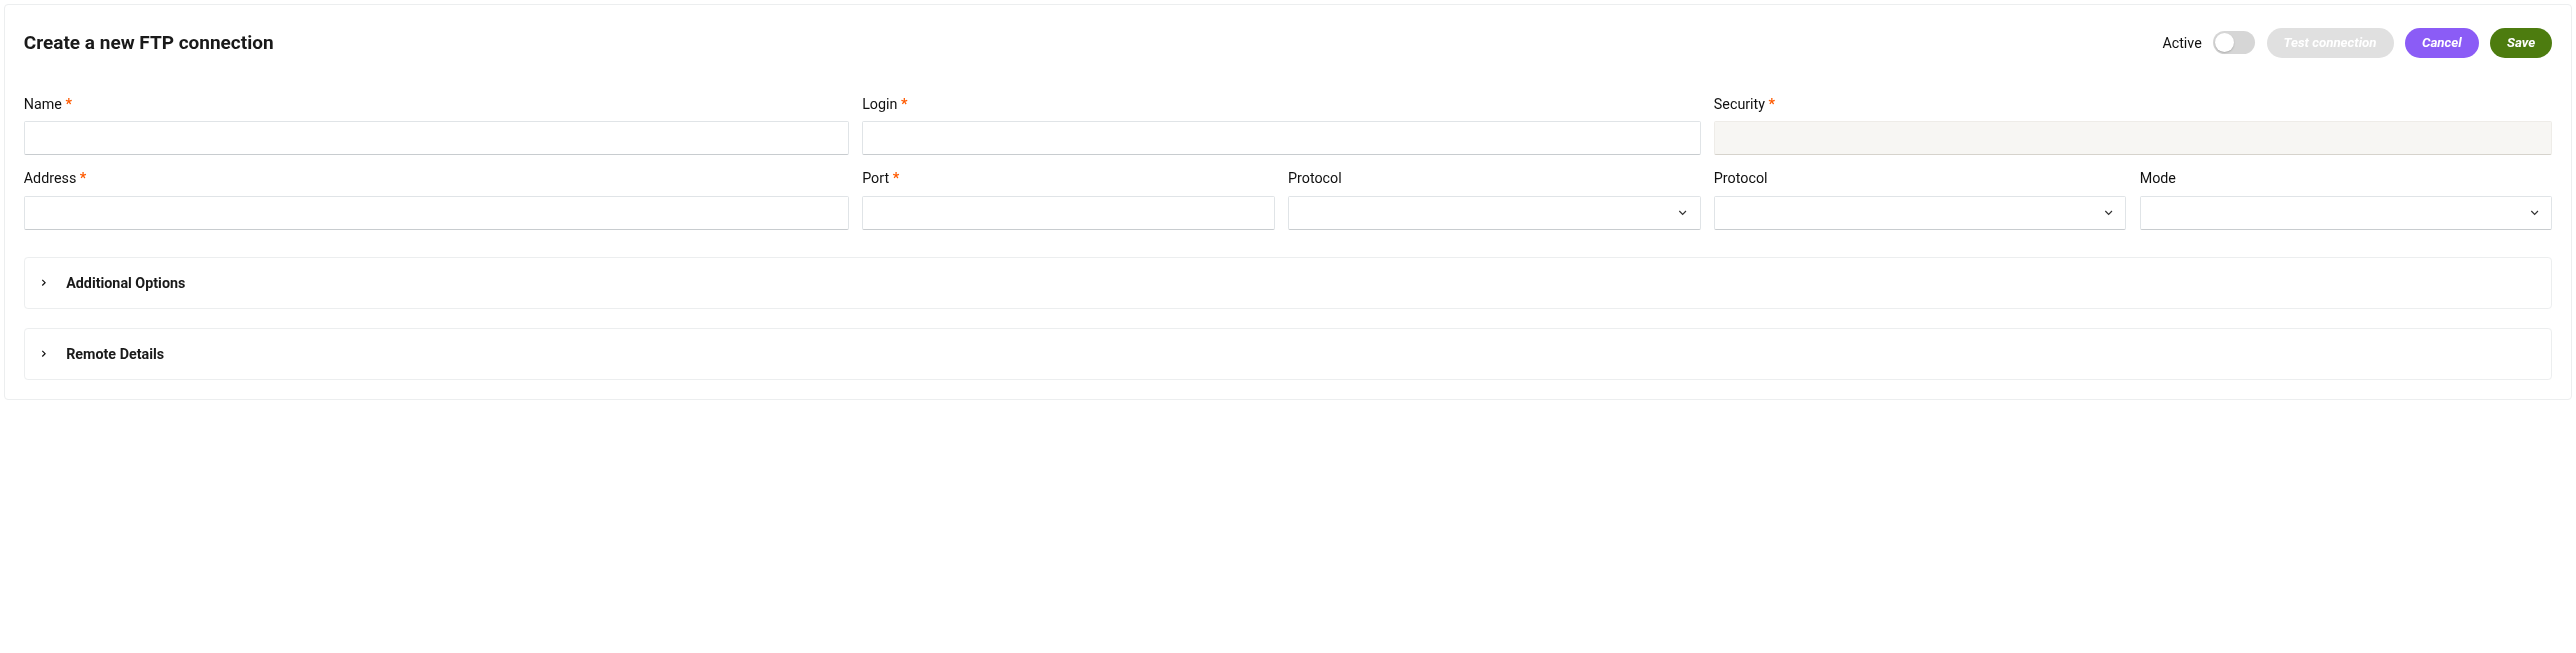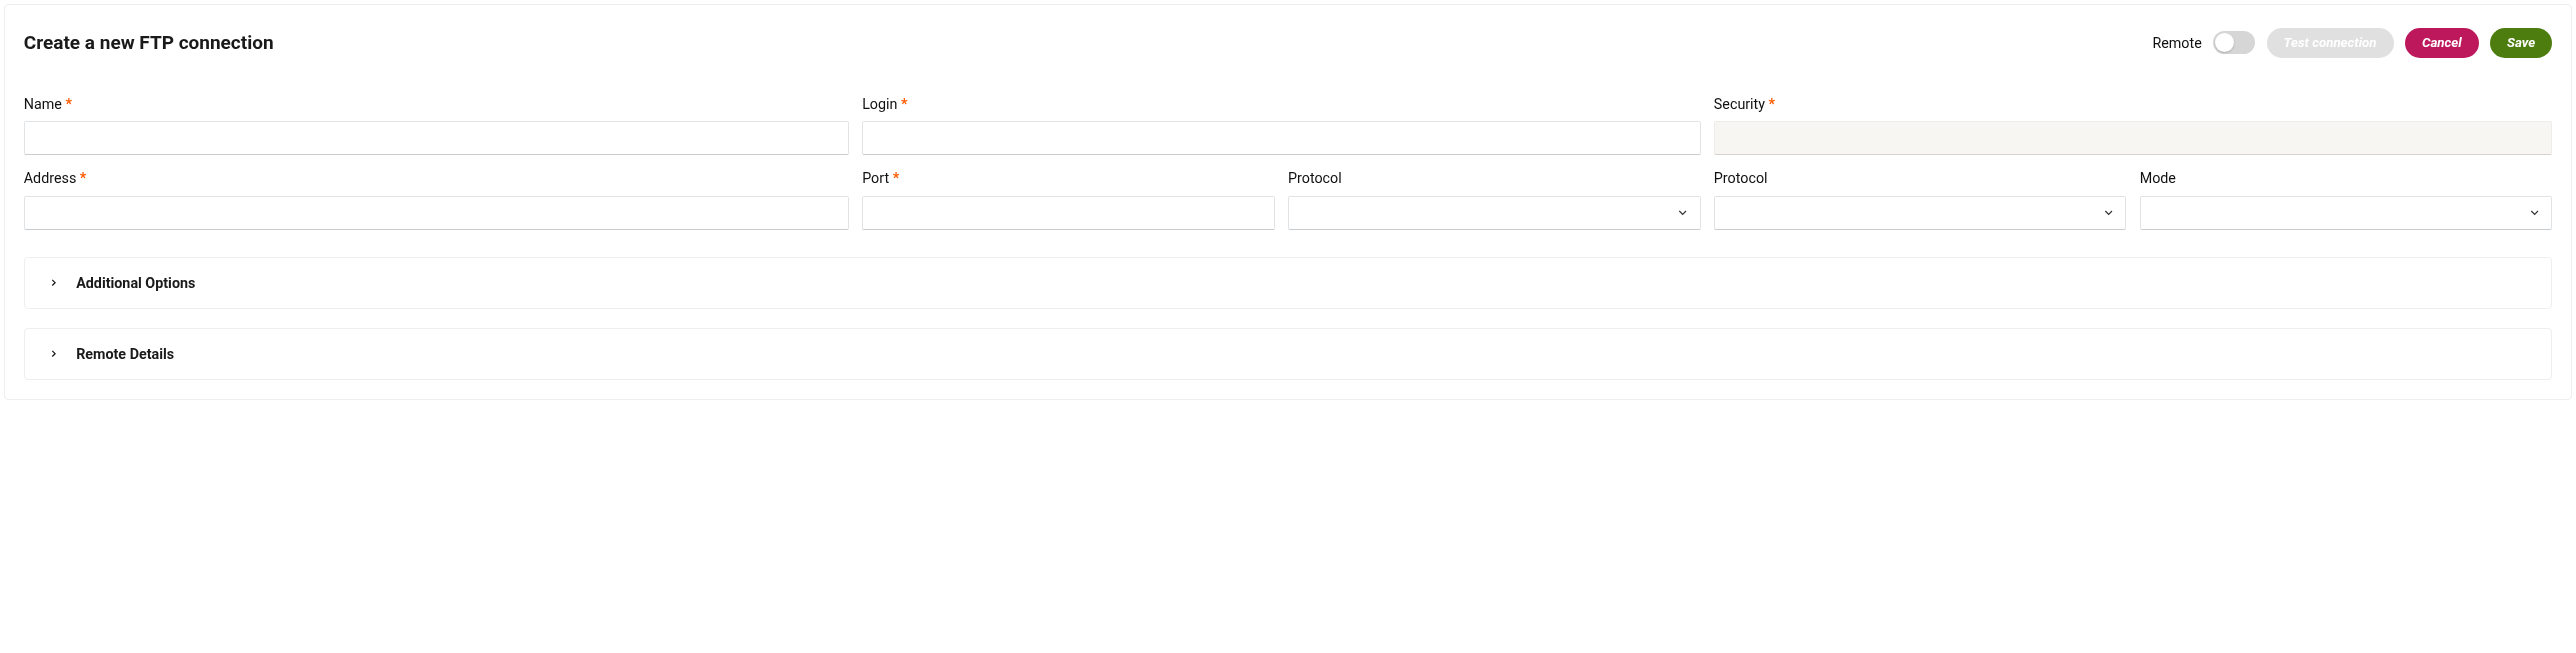--- a/index.html
+++ b/index.html
@@ -59,21 +59,21 @@
     font-weight: 700;
     cursor: pointer;
     font-family: inherit;
     font-style: italic;
   }
   .btn-test {
     background: #e0e0e0;
     color: #fff;
   }
   .btn-cancel {
-    background: #be185d;
+    background: #8b5cf6;
     color: #fff;
   }
   .btn-save {
     background: #4d7c0f;
     color: #fff;
   }
   .grid {
     display: grid;
     grid-template-columns: 2fr 1fr 1fr 1fr 1fr;
     gap: 15px 13.3px;
@@ -117,42 +117,42 @@
     align-items: center;
   }
   .select-wrap .chev {
     position: absolute;
     right: 11.4px;
     pointer-events: none;
   }
   .collapse {
     border: 1px solid #eceeef;
     border-radius: 3.8px;
-    padding: 17px 23px;
+    padding: 17px 13px;
     display: flex;
     align-items: center;
     gap: 17px;
     cursor: pointer;
     margin-top: 19px;
   }
   .collapse.first { margin-top: 27px; }
   .collapse-title {
     font-size: 14.3px;
     font-weight: 700;
   }
 </style>
 </head>
 <body>
 
 <div class="card">
 
   <div class="header">
     <div class="title">Create a new FTP connection</div>
     <div class="header-actions">
-      <span class="active-label">Remote</span>
+      <span class="active-label">Active</span>
       <div class="toggle">
         <div class="knob"></div>
       </div>
       <button class="btn btn-test">Test connection</button>
       <button class="btn btn-cancel">Cancel</button>
       <button class="btn btn-save">Save</button>
     </div>
   </div>
 
   <div class="grid">

